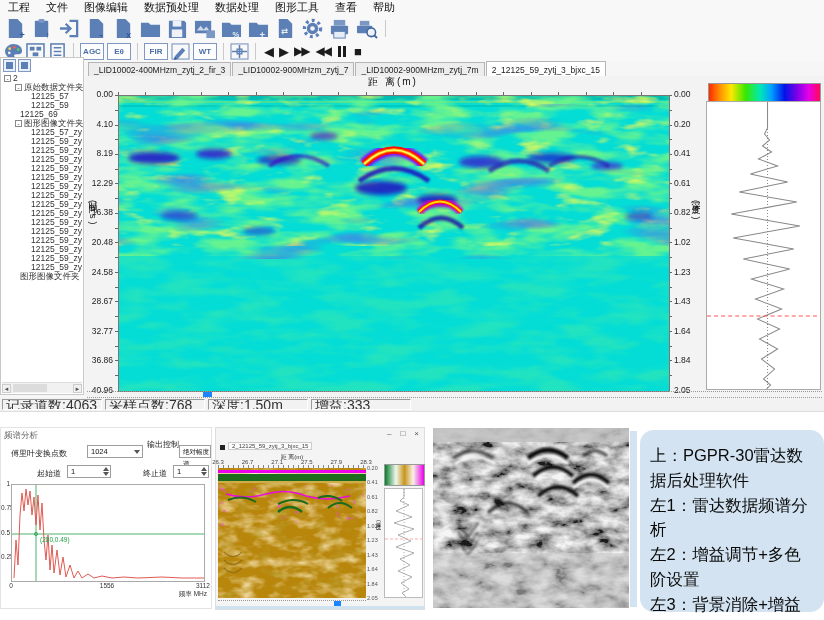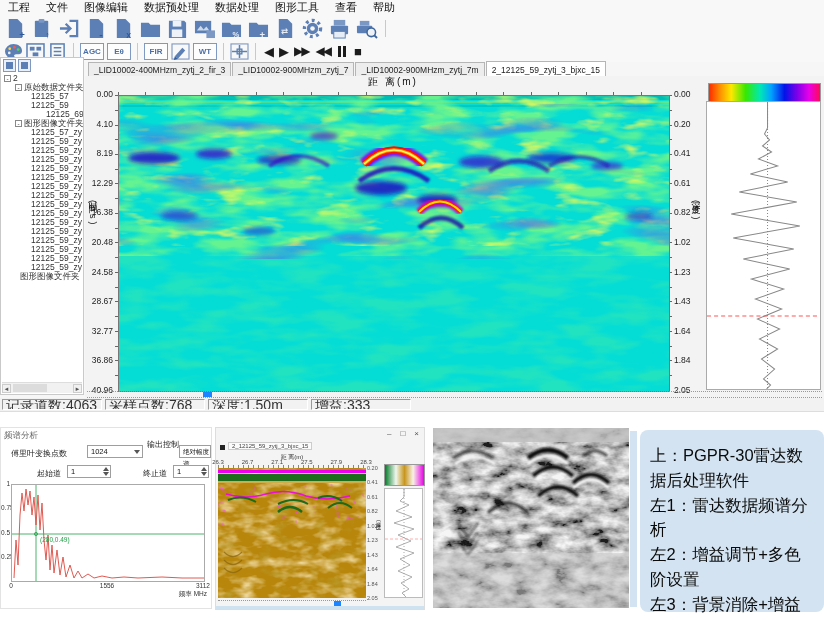--- a/index.html
+++ b/index.html
@@ -110,21 +110,21 @@
   .gp-trace{position:absolute;left:168px;top:60px;width:39px;height:110px;background:#fff;border:1px solid #bbb;box-sizing:border-box;}
   .gp-trace svg{display:block;width:100%;height:100%;}
   .gp-scroll{position:absolute;left:2px;top:172px;width:148px;height:7px;border-top:1px dotted #999;border-bottom:1px dotted #999;box-sizing:border-box;}
   .gp-scroll .thumb{position:absolute;left:116px;top:0;width:7px;height:5px;background:#1c84ff;}
   .gp-bluestrip{position:absolute;left:0;bottom:0;width:208px;height:3px;background:#cfe2f0;}
   
   .gray-panel{position:absolute;left:433px;top:428px;width:196px;height:180px;background:#bdbdbd;}
   .gray-panel svg{display:block;width:196px;height:180px;}
   .blue-strip{position:absolute;left:630px;top:431px;width:7px;height:176px;background:#d3e3f1;}
   
-  .caption-box{position:absolute;left:640px;top:430px;width:184px;height:182px;background:#d3e3f1;border-radius:8px;
+  .caption-box{position:absolute;left:640px;top:430px;width:184px;height:182px;background:#d3e3f1;border-radius:14px;
                box-sizing:border-box;padding:13px 9px 0 10px;font-size:16.5px;line-height:1.5;color:#0a0a0a;}
 </style>
 </head>
 <body>
 
 <div class="app">
 
   <div class="main-window">
 
     <div class="menubar">
@@ -272,21 +272,21 @@
           <div class="tree-row" style="padding-left: 25px;">
             <span class="expander"></span>
             <span class="tree-label">12125_57</span>
           </div>
 
           <div class="tree-row" style="padding-left: 25px; align-items: center;">
             <span class="expander"></span>
             <span class="tree-label">12125_59</span>
           </div>
 
-          <div class="tree-row" style="padding-left: 40px;">
+          <div class="tree-row" style="padding-left: 14px;">
             <span class="expander"></span>
             <span class="tree-label">12125_69</span>
           </div>
 
           <div class="tree-row" style="padding-left: 14px;">
             <span class="expander">-</span>
             <span class="tree-label">图形图像文件夹</span>
           </div>
 
           <div class="tree-row" style="padding-left: 25px;">

